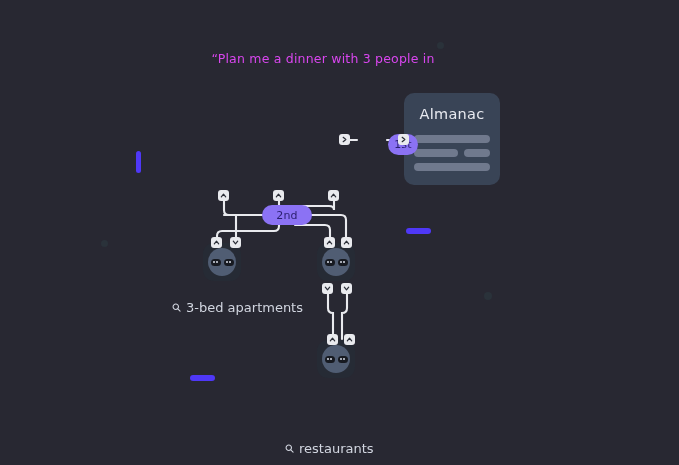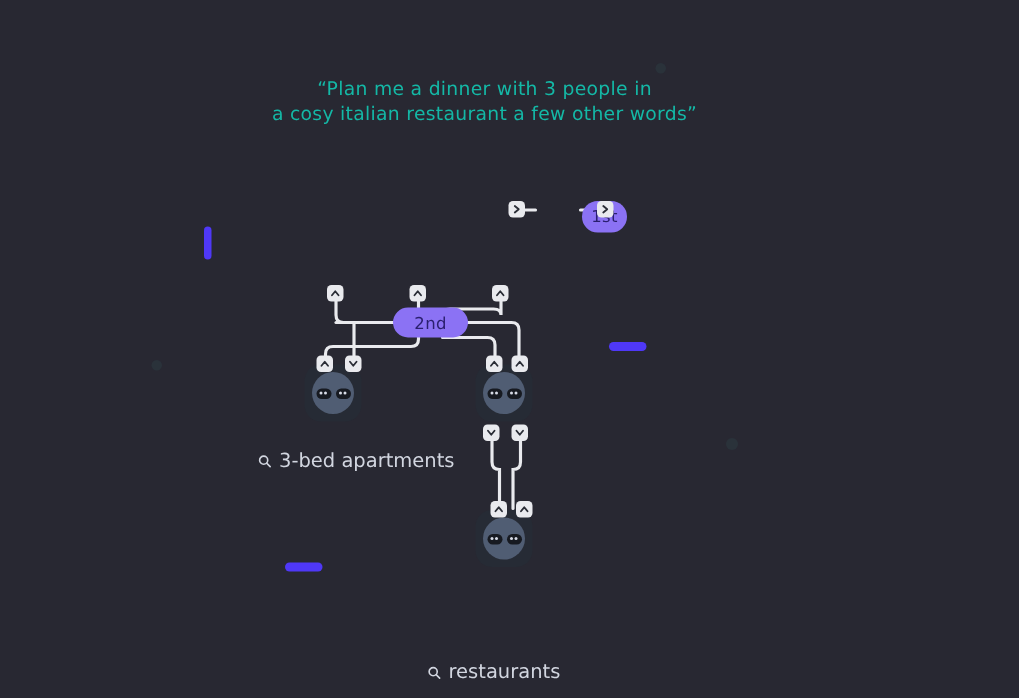--- a/index.html
+++ b/index.html
@@ -27,21 +27,21 @@
   }
   .blob{
     position:absolute;border-radius:50%;
     background:#2c3a42;opacity:.55;
   }
 
   
   #prompt{
     position:absolute;left:0;top:50px;width:646px;
     text-align:center;
-    color:#14b8a6;font-size:12.5px;line-height:17px;
+    color:#d946ef;font-size:12.5px;line-height:17px;
     letter-spacing:.2px;
   }
   #prompt div{white-space:nowrap;}
 
   
   .card{
     position:absolute;
     border-radius:10px;
     box-sizing:border-box;
   }
@@ -202,21 +202,20 @@
 
   <div class="accent-v" style="left:136px;top:151px;"></div>
   <div class="accent-h" style="left:406px;top:228px;"></div>
   <div class="accent-h" style="left:190px;top:375px;"></div>
   <div class="blob" style="left:437px;top:42px;width:7px;height:7px;"></div>
   <div class="blob" style="left:101px;top:240px;width:7px;height:7px;"></div>
   <div class="blob" style="left:484px;top:292px;width:8px;height:8px;"></div>
 
   <div id="prompt">
     <div>“Plan me a dinner with 3 people in</div>
-    <div>a cosy italian restaurant a few other words”</div>
   </div>
 
   <svg id="edges">
     <g fill="none" stroke="#e9eaee" stroke-width="2.1" stroke-linecap="round">
 
       <path d="M345,140 L357,140"></path>
       <path d="M387,140 L399,140"></path>
 
       <path d="M224,196 L224,210 Q224,215 229,215 L262,215"></path>
       <path d="M279,196 L279,226 Q279,231 274,231 L222,231 Q217,231 217,236 L217,242"></path>
@@ -248,20 +247,29 @@
       </svg>
   </div>
   <div class="handle" style="left:328px;top:190px;">
     <svg width="7" height="7" viewBox="0 0 8 8">
         <path d="M1.5 5.5 L4 2.5 L6.5 5.5" fill="none" stroke="#2a2d36" stroke-width="1.4" stroke-linecap="round" stroke-linejoin="round"></path>
       </svg>
   </div>
 
   <div class="edge-badge" id="badge-1st">1st</div>
 
+  <div id="almanac" class="card">
+    <div id="almanac-title">Almanac</div>
+    <div class="skel" style="width:100%;"></div>
+    <div class="skel-row">
+      <div class="skel" style="width:44px;"></div>
+      <div class="skel" style="width:26px;"></div>
+    </div>
+    <div class="skel" style="width:100%;"></div>
+  </div>
   <div class="handle" style="left:398px;top:134px;">
     <svg width="7" height="7" viewBox="0 0 8 8">
         <path d="M2.5 1.5 L5.5 4 L2.5 6.5" fill="none" stroke="#2a2d36" stroke-width="1.4" stroke-linecap="round" stroke-linejoin="round"></path>
       </svg>
   </div>
 
   <div class="edge-badge" id="badge-2nd">2nd</div>
 
   <div class="bot" id="bot-apartments">
     <div class="bot-face">

